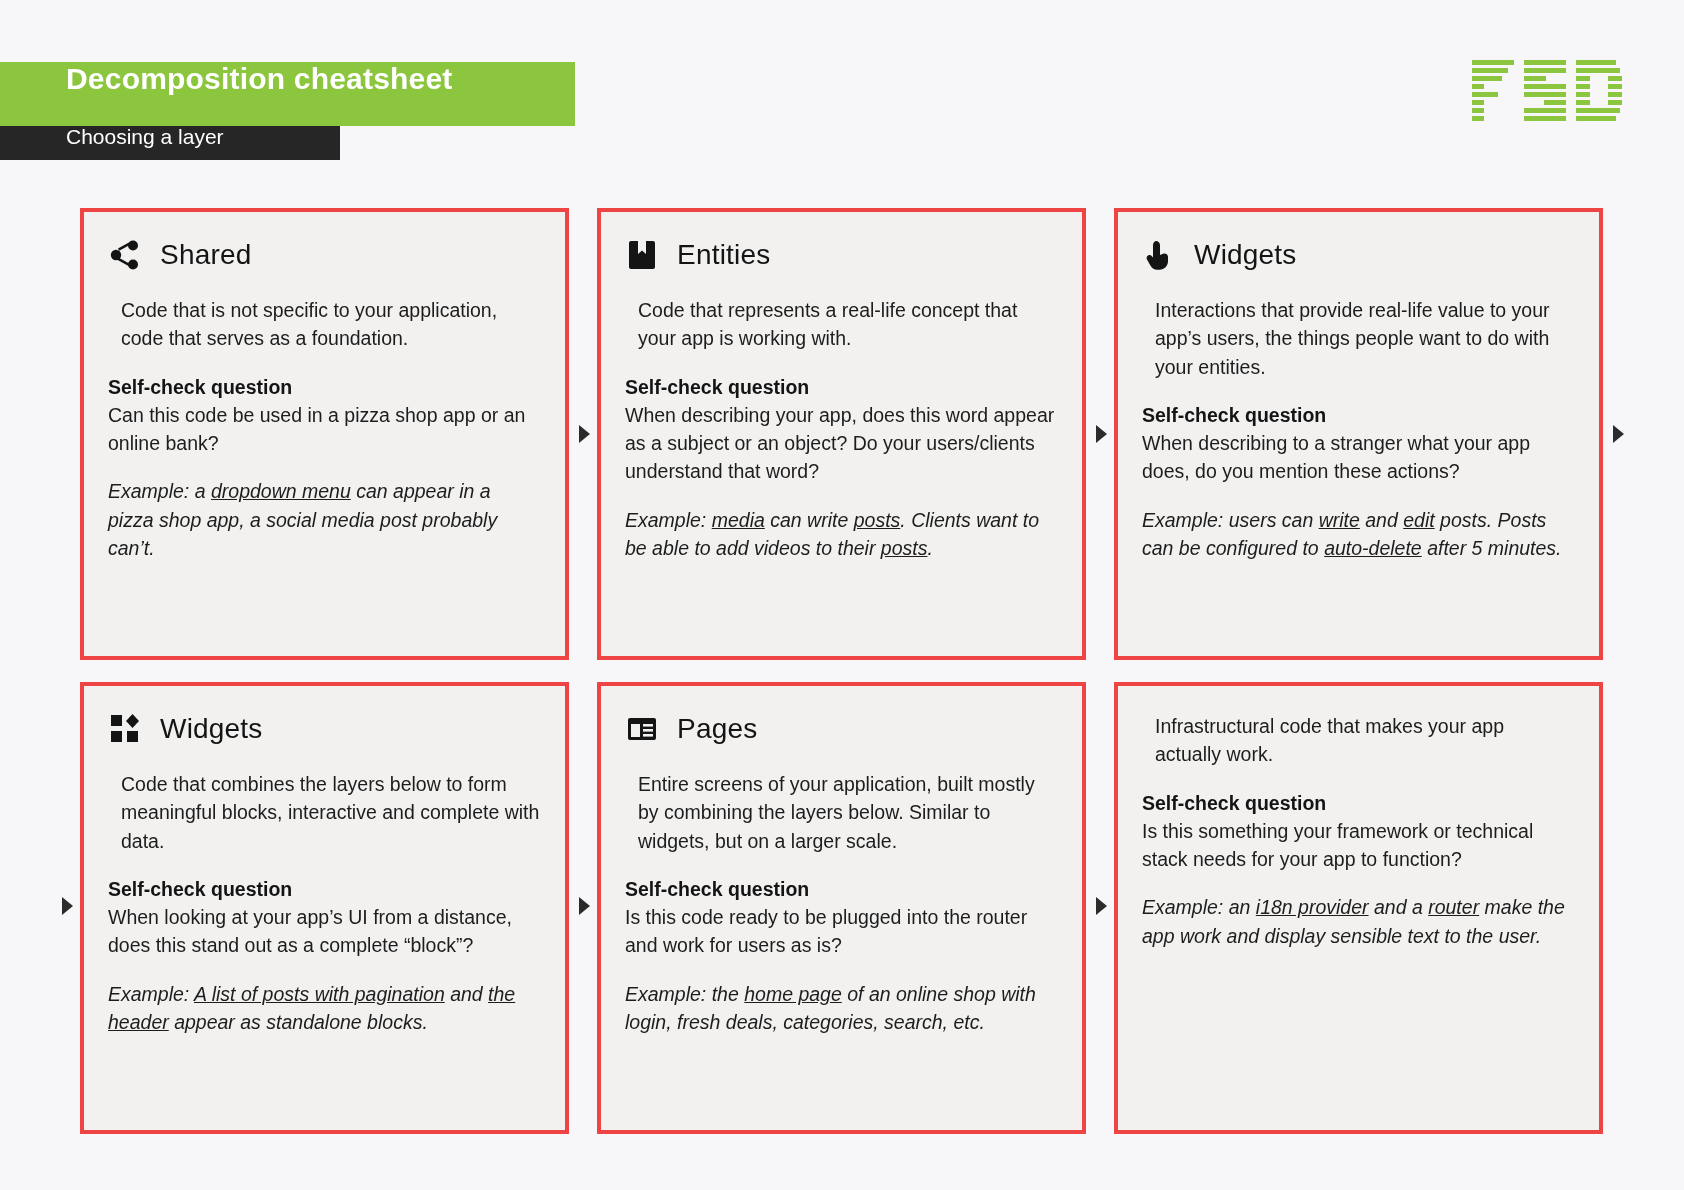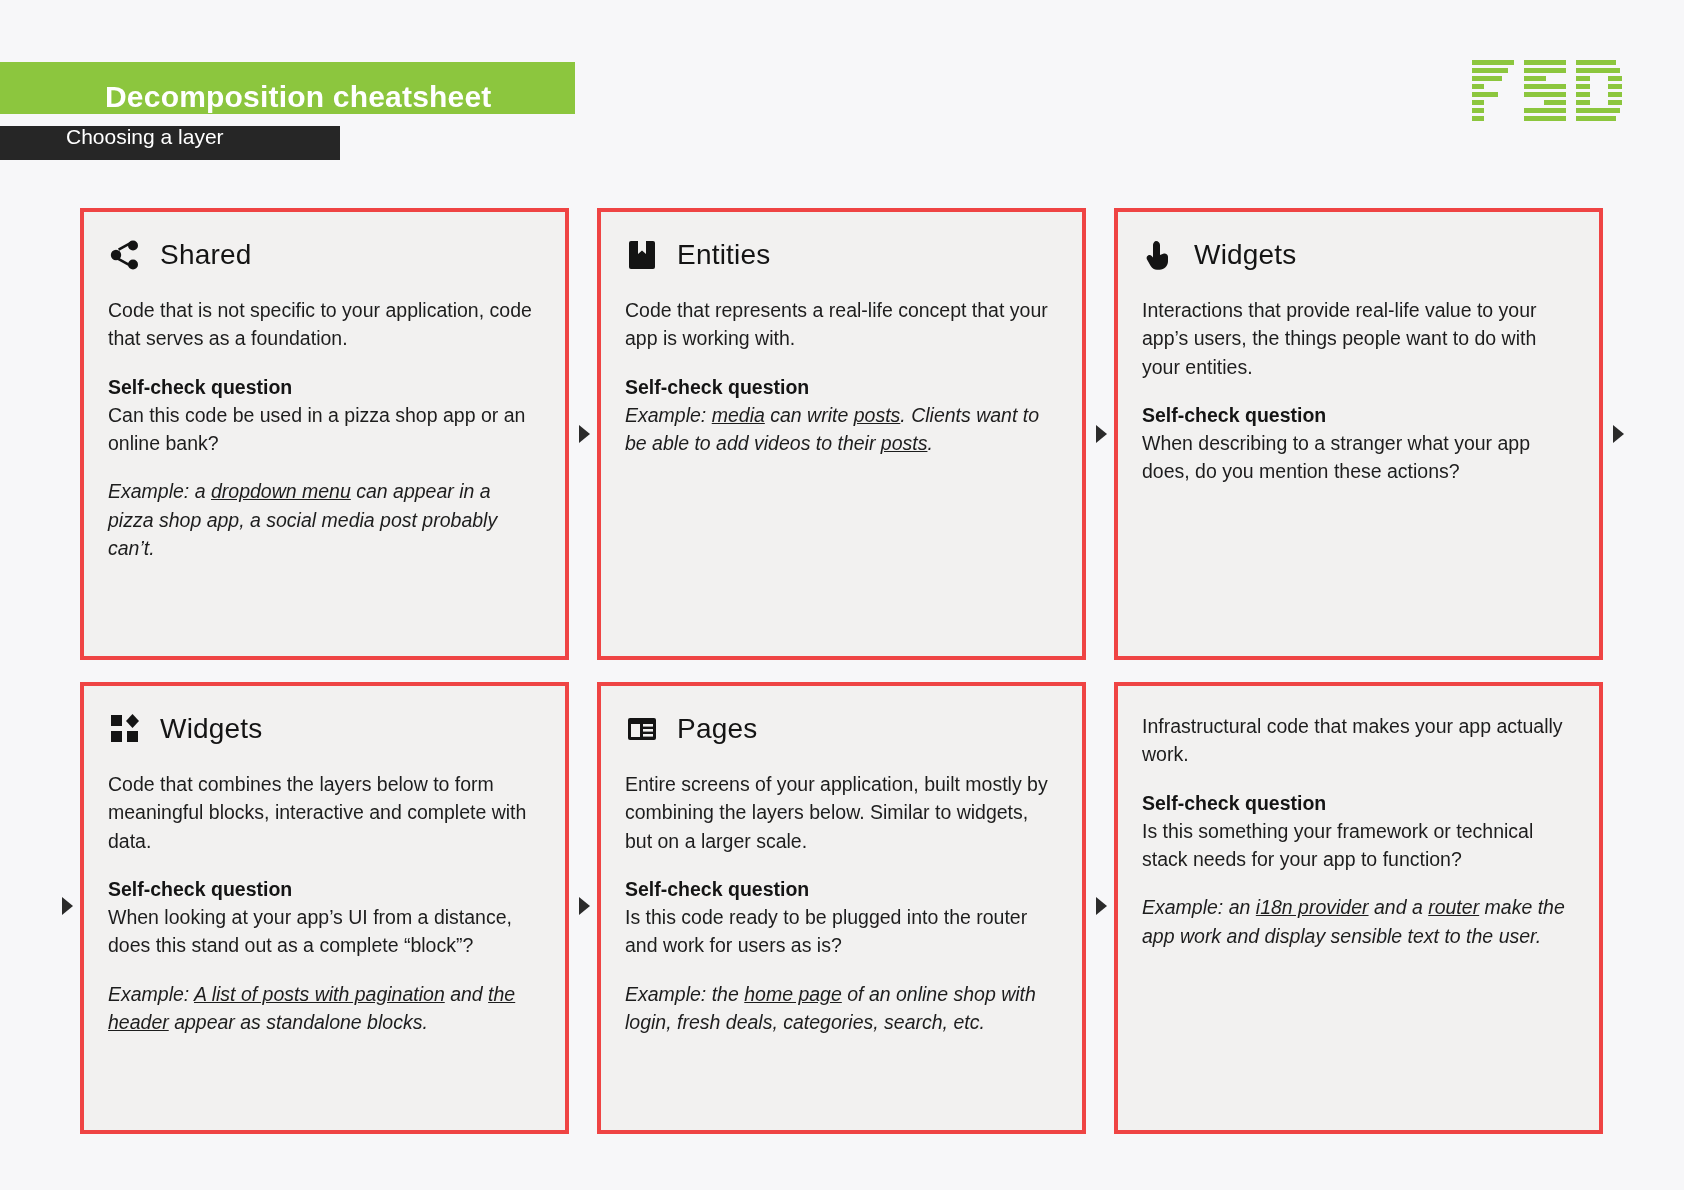--- a/index.html
+++ b/index.html
@@ -21,25 +21,25 @@
     position: absolute;
     left: 0;
     top: 0;
     width: 100%;
     height: 170px;
   }
   #title-banner {
     position: absolute;
     left: 0;
     top: 62px;
-    height: 52px;
+    height: 64px;
     background: #8cc63e;
     display: flex;
-    align-items: flex-end;
-    padding: 0 28px 0 105px;
+    align-items: flex-start;
+    padding: 0 28px 0 66px;
     box-sizing: border-box;
     min-width: 575px;
   }
   #title-banner .title-text {
     color: #ffffff;
     font-size: 30px;
     font-weight: bold;
     letter-spacing: 0.2px;
     white-space: nowrap;
   }
@@ -109,21 +109,21 @@
   .card-title {
     font-size: 28px;
     font-weight: normal;
     color: #141414;
     letter-spacing: 0.2px;
   }
   .card-desc {
     font-size: 19.5px;
     line-height: 1.45;
     color: #1d1d1d;
-    margin: 0 0 20px 0;
+    margin: 0 0 20px 13px;
   }
   .selfcheck-label {
     font-size: 19.5px;
     font-weight: bold;
     line-height: 1.45;
     color: #141414;
     margin: 0;
   }
   .selfcheck-text {
     font-size: 19.5px;
@@ -235,37 +235,39 @@
       <span class="card-icon">
         <svg width="32" height="32" viewBox="0 0 32 32" xmlns="http://www.w3.org/2000/svg">
           <rect x="3" y="2" width="26" height="28" rx="2" fill="#141414"></rect>
           <path d="M12 2 h8 v13 l-4 -3.5 l-4 3.5 z" fill="#f2f1f0"></path>
         </svg>
       </span>
       <span class="card-title">Entities</span>
     </div>
     <p class="card-desc">Code that represents a real-life concept that your app is working with.</p>
     <p class="selfcheck-label">Self-check question</p>
+    <p class="selfcheck-text">When describing your app, does this word appear as a subject or an object? Do your users/clients understand that word?</p>
     <p class="example"><span>Example: </span><u>media</u><span> can write </span><u>posts</u><span>. Clients want to be able to add videos to their </span><u>posts</u><span>.</span></p>
   </div>
 
   <div class="card">
     <div class="card-header">
       <span class="card-icon">
         <svg width="32" height="32" viewBox="0 0 32 32" xmlns="http://www.w3.org/2000/svg">
           <g fill="#141414">
             <path d="M13 2 c2.2 0 4 1.8 4 4 v10 l3.2 -1.2 c2.4 -0.9 4.8 0.6 4.8 3.1 v4.4 c0 4.6 -3.8 8.4 -8.4 8.4 h-2.6 c-2.6 0 -5 -1.4 -6.3 -3.7 L4 20.4 c-0.8 -1.4 -0.3 -3.2 1.1 -4 c1.2 -0.7 2.7 -0.4 3.6 0.6 L10 18.4 V6 c0 -2.2 1.8 -4 3 -4 z"></path>
           </g>
         </svg>
       </span>
       <span class="card-title">Widgets</span>
     </div>
     <p class="card-desc">Interactions that provide real-life value to your app’s users, the things people want to do with your entities.</p>
     <p class="selfcheck-label">Self-check question</p>
     <p class="selfcheck-text">When describing to a stranger what your app does, do you mention these actions?</p>
+    <p class="example"><span>Example: users can </span><u>write</u><span> and </span><u>edit</u><span> posts. Posts can be configured to </span><u>auto-delete</u><span> after 5 minutes.</span></p>
   </div>
 
   <div class="card">
     <div class="card-header">
       <span class="card-icon">
         <svg width="32" height="32" viewBox="0 0 32 32" xmlns="http://www.w3.org/2000/svg">
           <g fill="#141414">
             <rect x="2" y="2" width="11" height="11"></rect>
             <rect x="2" y="18" width="11" height="11"></rect>
             <rect x="18" y="18" width="11" height="11"></rect>

